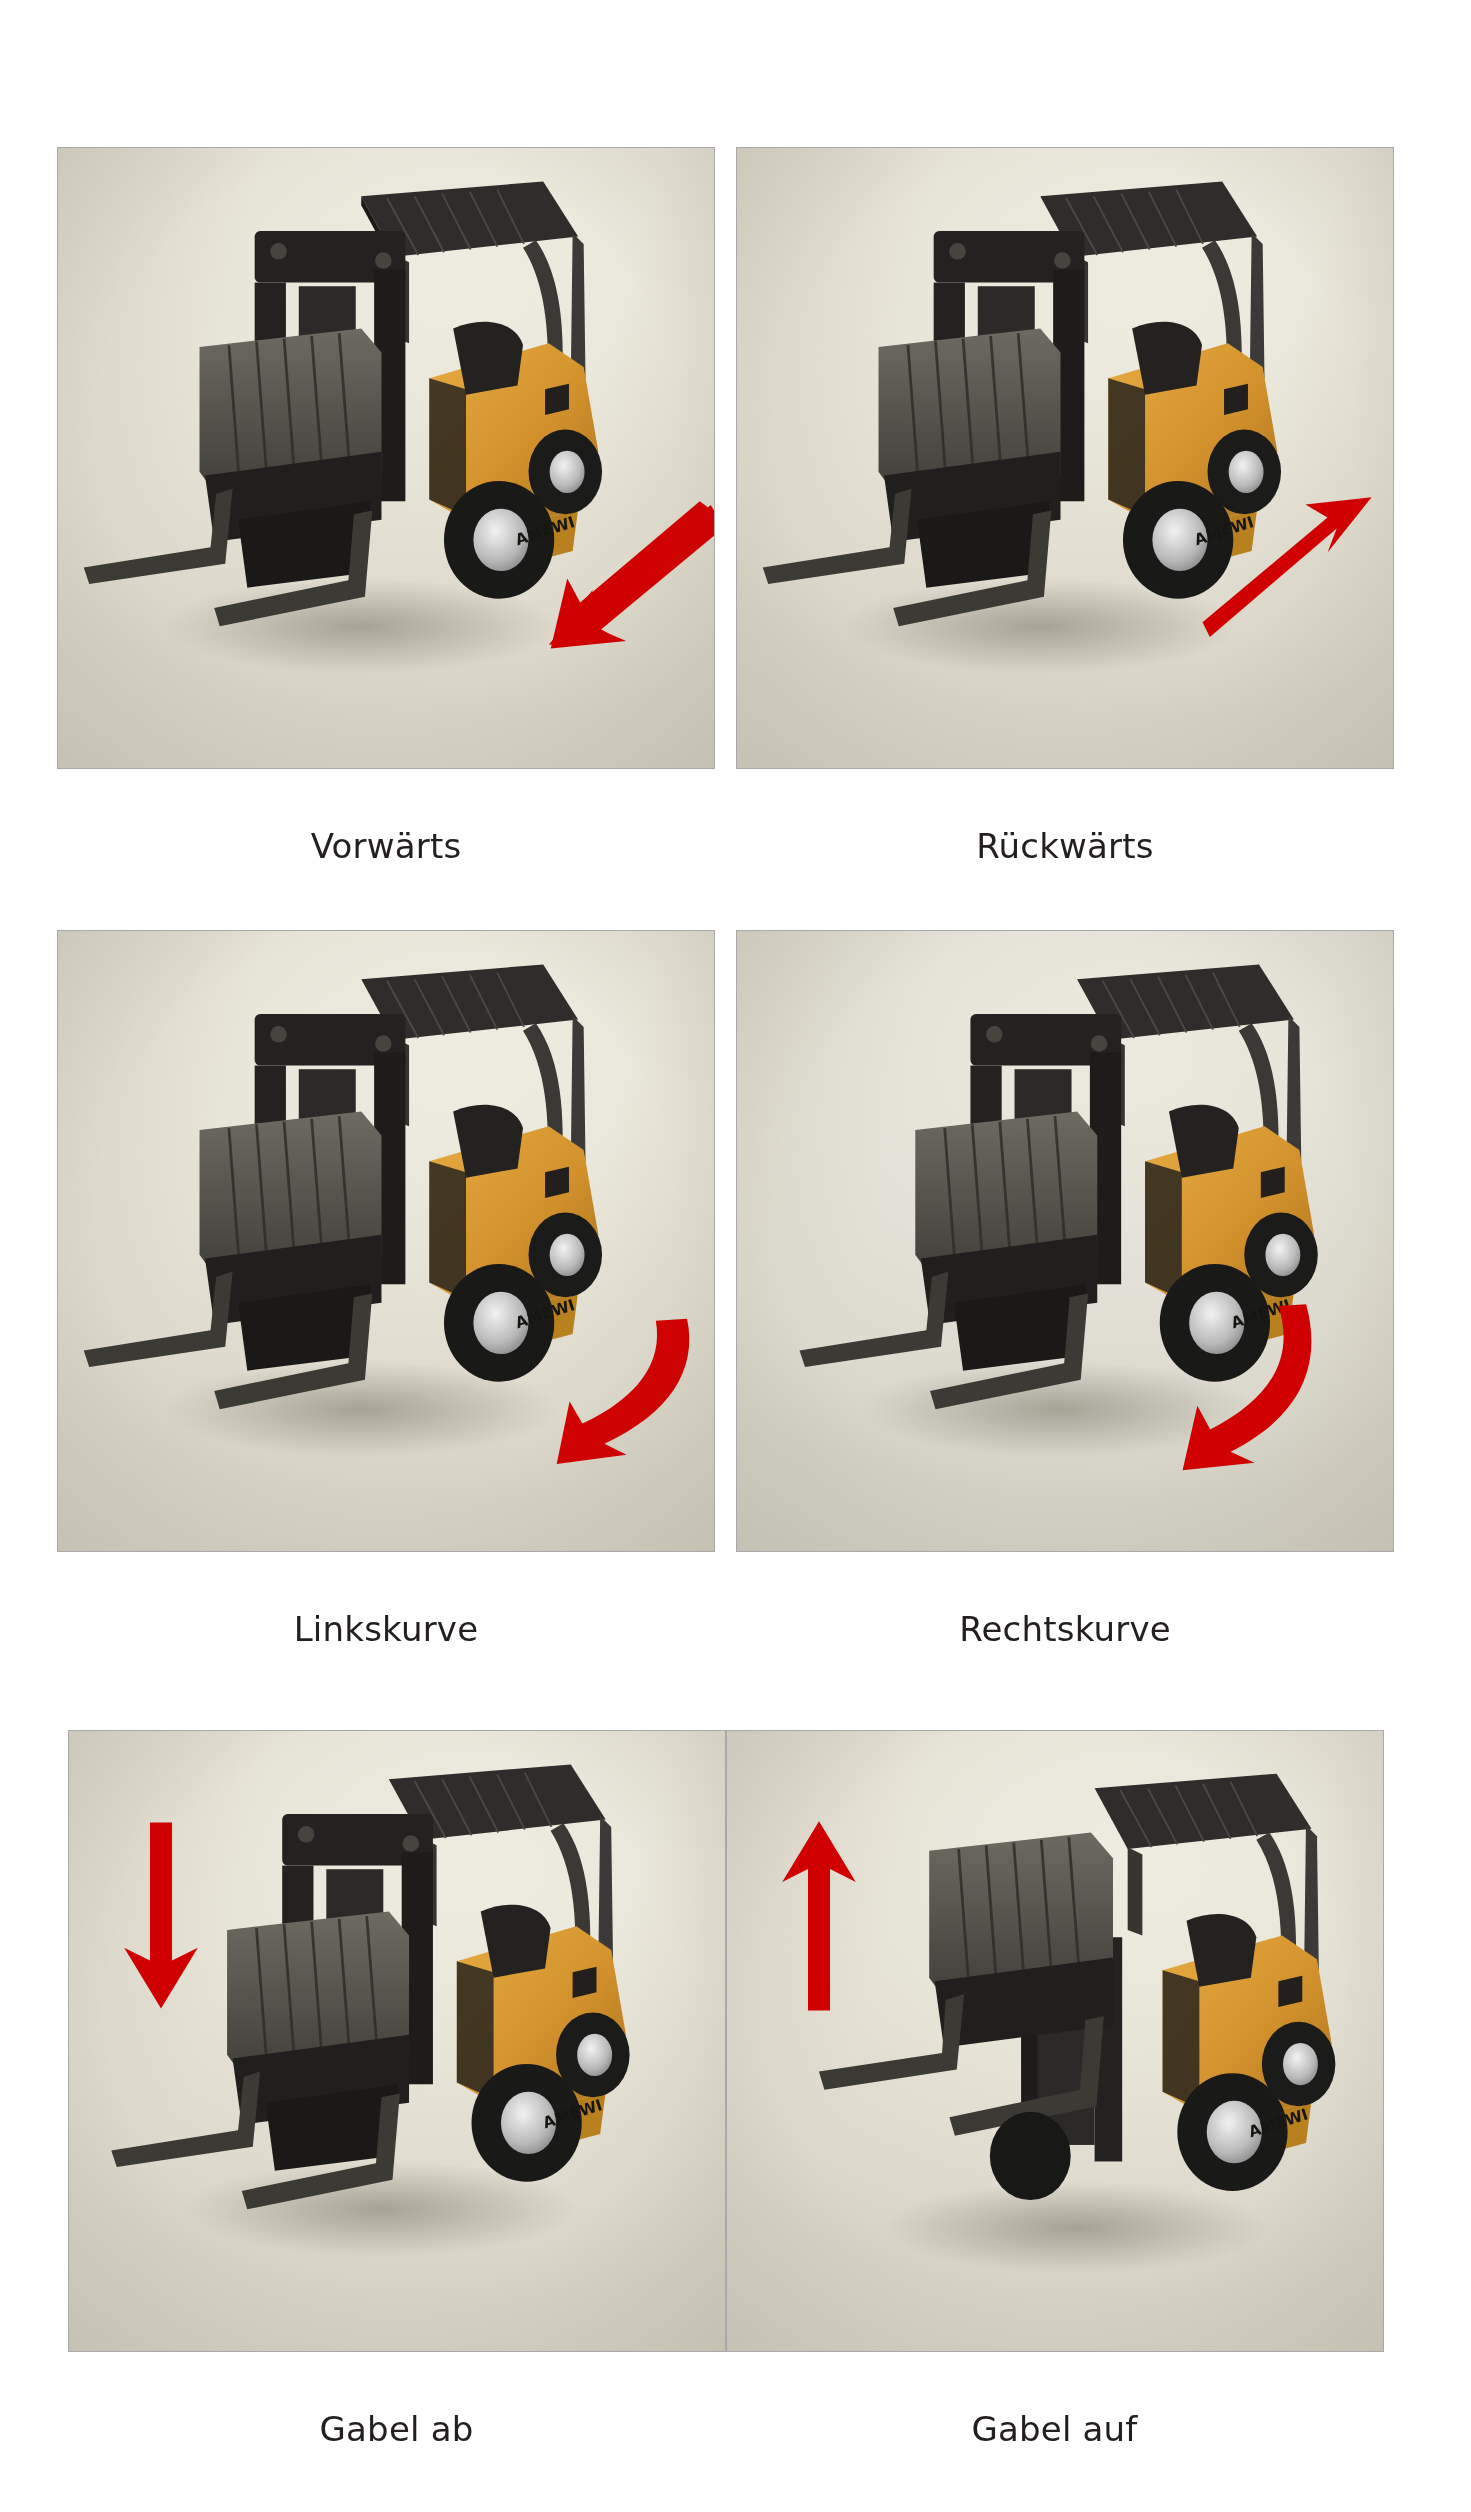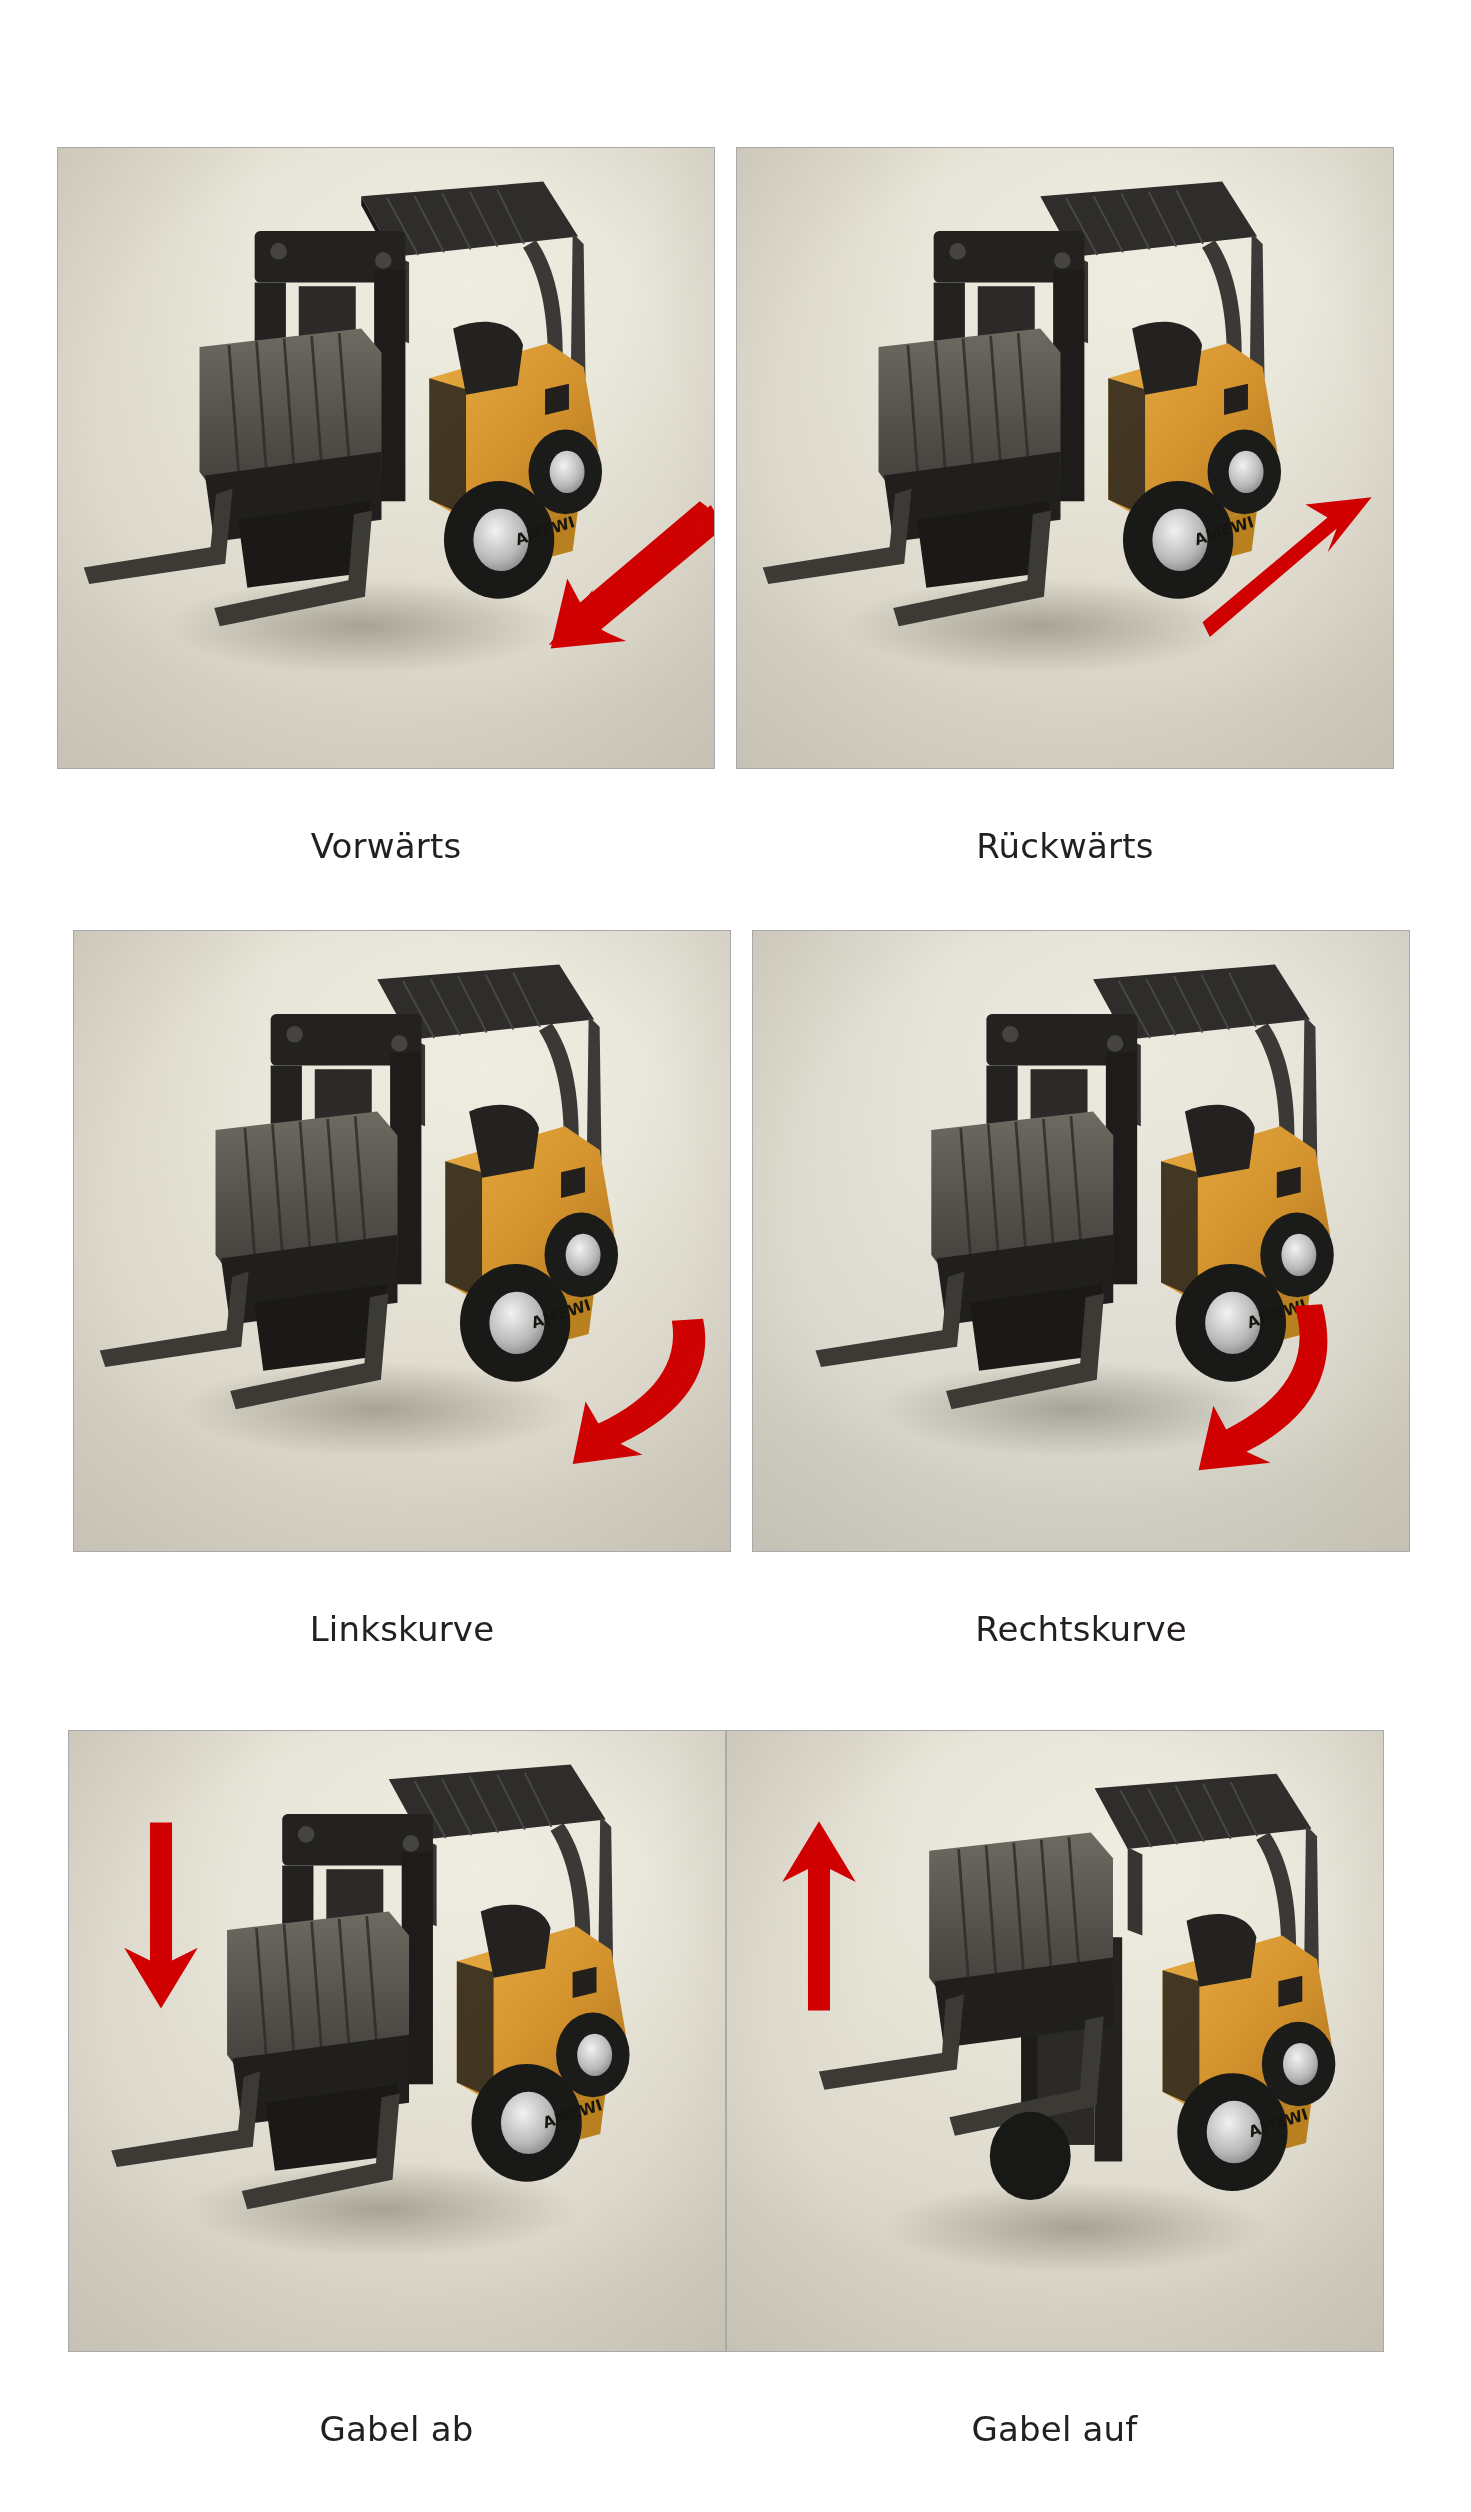--- a/index.html
+++ b/index.html
@@ -21,21 +21,21 @@
     position:absolute;
     left:57px;top:147px;
     width:1361px;
   }
   .row{
     display:flex;
     justify-content:space-between;
     width:1337px;
   }
   .row.r1{position:absolute;top:0;left:0;}
-  .row.r2{position:absolute;top:783px;left:16px;}
+  .row.r2{position:absolute;top:783px;left:0;}
   .row.r3{position:absolute;top:1583px;left:0;justify-content:center;}
 
   .cell{
     width:658px;
     display:flex;
     flex-direction:column;
     align-items:center;
   }
 
   

